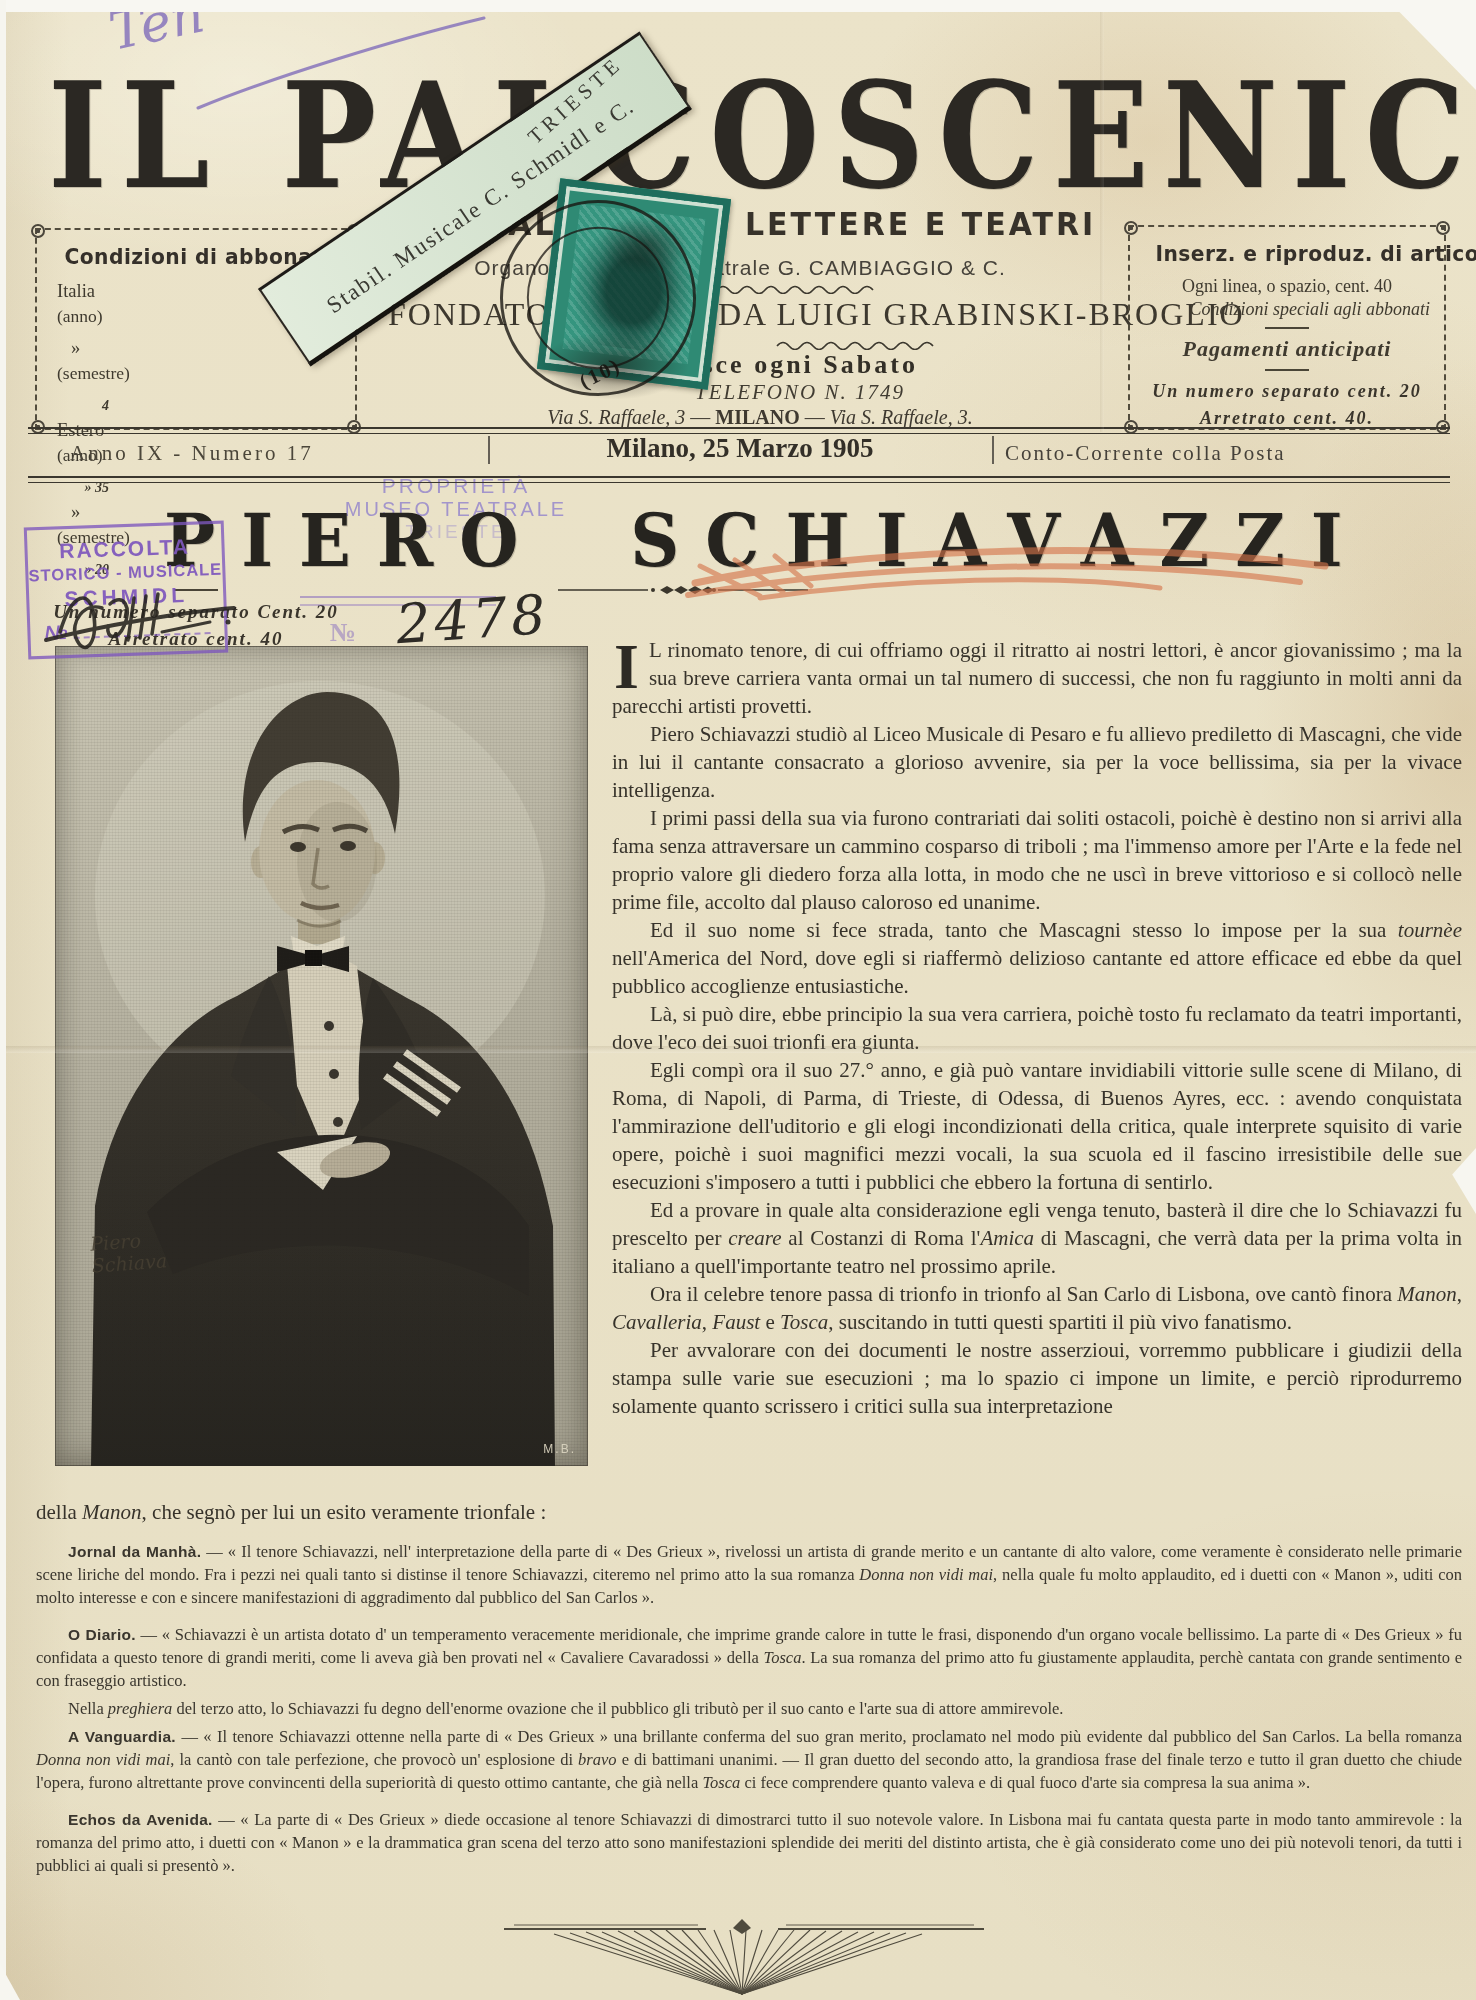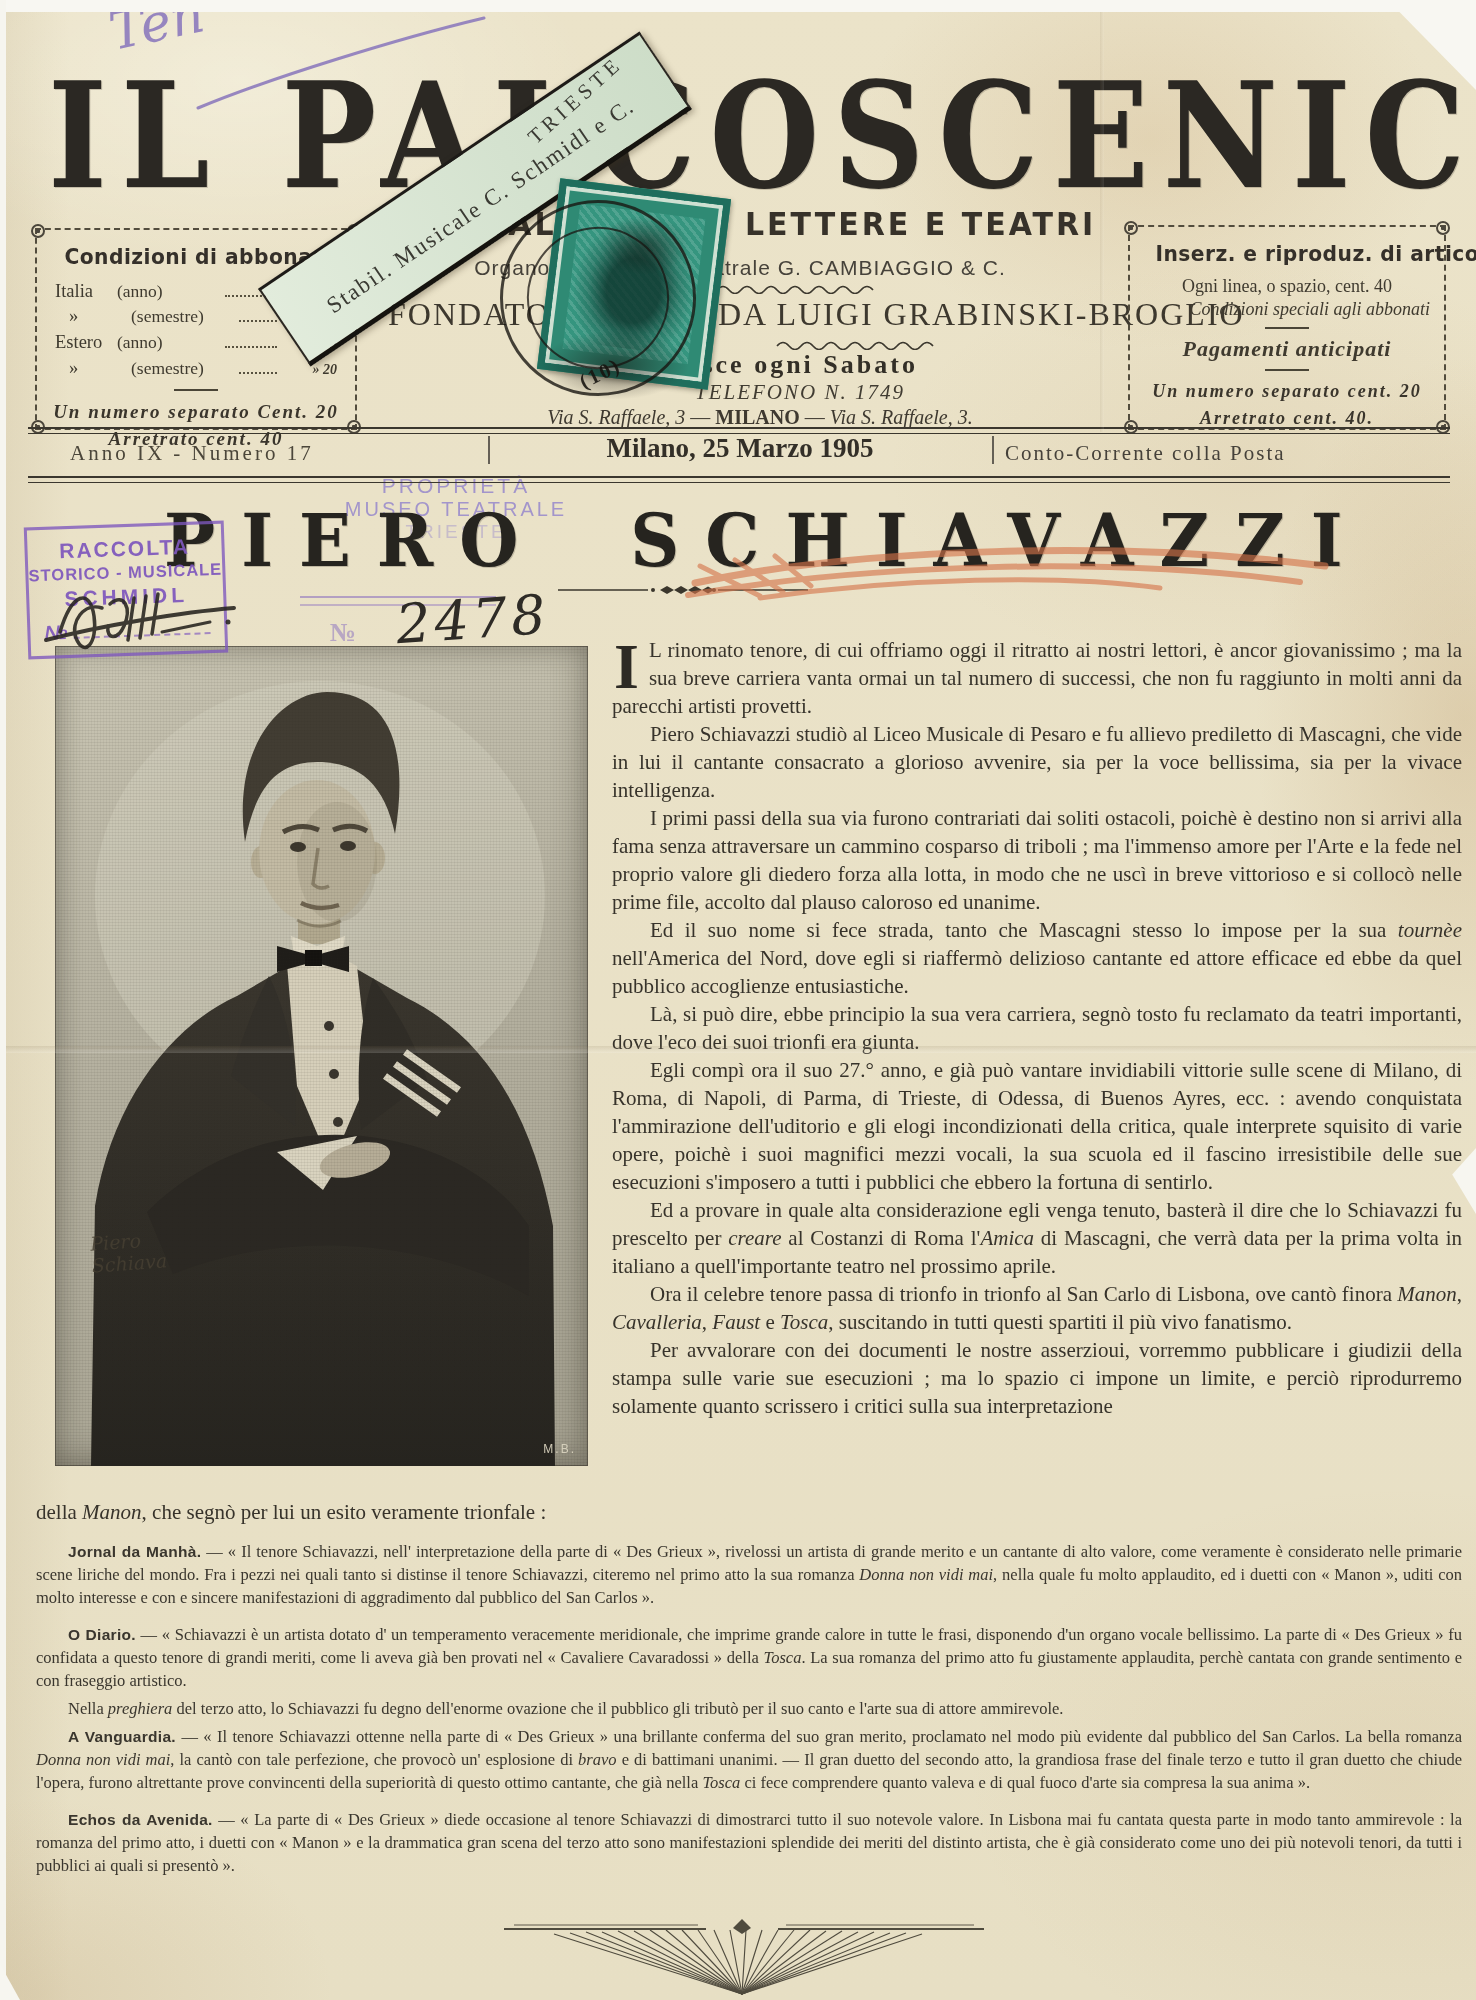--- a/index.html
+++ b/index.html
@@ -35,21 +35,21 @@
   .phone{left:600px;top:380px;width:400px;text-align:center;font-style:italic;font-size:21px;
     letter-spacing:2px;color:#413c32;z-index:2;}
   .address{left:380px;top:406px;width:760px;text-align:center;font-size:20px;color:#3e3930;z-index:2;}
 
   
   .sidebox{border:2px dashed #524c3d;z-index:2;color:#3f3a2f;}
   .rosette{position:absolute;width:10px;height:10px;border:2.5px solid #4b463b;border-radius:50%;
     background:radial-gradient(circle,#4b463b 0 2px,transparent 2.5px);}
   .bx-title{font-family:"DejaVu Sans",sans-serif;font-weight:bold;font-size:22px;letter-spacing:.5px;
     color:#35302a;text-align:center;margin:4px 0 10px;white-space:nowrap;transform:scaleX(.92);}
-  .lb-row{display:flex;align-items:baseline;font-size:18.5px;line-height:25px;padding:0 2px;}
+  .lb-row{display:flex;align-items:baseline;font-size:18.5px;line-height:25px;padding:0 2px;flex-direction:column;}
   .lb-area{width:62px;}
   .lb-period{width:106px;font-size:17.5px;}
   .lb-dots{flex:1;border-bottom:2px dotted #57513f;margin:0 8px 5px 2px;height:13px;}
   .lb-val{min-width:52px;text-align:right;font-style:italic;font-weight:bold;font-size:14px;}
   .minirule{width:44px;border-top:2px solid #4a4537;margin:7px auto;}
   .bx-note{text-align:center;font-weight:bold;font-style:italic;font-size:19px;letter-spacing:2px;
     line-height:27px;color:#3a352c;}
   .rb-line{text-align:center;font-size:18px;margin:2px 0;}
   .rb-italic{font-style:italic;text-align:right;}
   .rb-pag{text-align:center;font-weight:bold;font-style:italic;font-size:22px;letter-spacing:1px;margin:6px 0 2px;}
@@ -349,21 +349,21 @@
         <div>Schiava</div>
       </div>
       <div class="photo-credit">M.B.</div>
     </div>
 
     <div class="abs article">
       <p class="first"><span class="dropcap">I</span><span>L rinomato tenore, di cui offriamo oggi il ritratto ai nostri lettori, è ancor giovanissimo ; ma la sua breve carriera vanta ormai un tal numero di successi, che non fu raggiunto in molti anni da parecchi artisti provetti.</span></p>
       <p>Piero Schiavazzi studiò al Liceo Musicale di Pesaro e fu allievo prediletto di Mascagni, che vide in lui il cantante consacrato a glorioso avvenire, sia per la voce bellissima, sia per la vivace intelligenza.</p>
       <p>I primi passi della sua via furono contrariati dai soliti ostacoli, poichè è destino non si arrivi alla fama senza attraversare un cammino cosparso di triboli ; ma l'immenso amore per l'Arte e la fede nel proprio valore gli diedero forza alla lotta, in modo che ne uscì in breve vittorioso e si collocò nelle prime file, accolto dal plauso caloroso ed unanime.</p>
       <p>Ed il suo nome si fece strada, tanto che Mascagni stesso lo impose per la sua <i>tournèe</i> nell'America del Nord, dove egli si riaffermò delizioso cantante ed attore efficace ed ebbe da quel pubblico accoglienze entusiastiche.</p>
-      <p>Là, si può dire, ebbe principio la sua vera carriera, segnò tosto fu reclamato da teatri importanti, dove l'eco dei suoi trionfi era giunta.</p>
+      <p>Là, si può dire, ebbe principio la sua vera carriera, poichè tosto fu reclamato da teatri importanti, dove l'eco dei suoi trionfi era giunta.</p>
       <p>Egli compì ora il suo 27.° anno, e già può vantare invidiabili vittorie sulle scene di Milano, di Roma, di Napoli, di Parma, di Trieste, di Odessa, di Buenos Ayres, ecc. : avendo conquistata l'ammirazione dell'uditorio e gli elogi incondizionati della critica, quale interprete squisito di varie opere, poichè i suoi magnifici mezzi vocali, la sua scuola ed il fascino irresistibile delle sue esecuzioni s'imposero a tutti i pubblici che ebbero la fortuna di sentirlo.</p>
       <p>Ed a provare in quale alta considerazione egli venga tenuto, basterà il dire che lo Schiavazzi fu prescelto per <i>creare</i> al Costanzi di Roma l'<i>Amica</i> di Mascagni, che verrà data per la prima volta in italiano a quell'importante teatro nel prossimo aprile.</p>
       <p>Ora il celebre tenore passa di trionfo in trionfo al San Carlo di Lisbona, ove cantò finora <i>Manon</i>, <i>Cavalleria</i>, <i>Faust</i> e <i>Tosca</i>, suscitando in tutti questi spartiti il più vivo fanatismo.</p>
       <p>Per avvalorare con dei documenti le nostre asserzioui, vorremmo pubblicare i giudizii della stampa sulle varie sue esecuzioni ; ma lo spazio ci impone un limite, e perciò riprodurremo solamente quanto scrissero i critici sulla sua interpretazione</p>
     </div>
     <div class="abs continuation">della <i>Manon</i>, che segnò per lui un esito veramente trionfale :</div>
 
     <div class="abs reviews">
       <p class="gap"><span class="rev-src">Jornal da Manhà.</span> <span>— « Il tenore Schiavazzi, nell' interpretazione della parte di « Des Grieux », rivelossi un artista di grande merito e un cantante di alto valore, come veramente è considerato nelle primarie scene liriche del mondo. Fra i pezzi nei quali tanto si distinse il tenore Schiavazzi, citeremo nel primo atto la sua romanza <i>Donna non vidi mai</i>, nella quale fu molto applaudito, ed i duetti con « Manon », uditi con molto interesse e con e sincere manifestazioni di aggradimento dal pubblico del San Carlos ».</span></p>
       <p><span class="rev-src">O Diario.</span> <span>— « Schiavazzi è un artista dotato d' un temperamento veracemente meridionale, che imprime grande calore in tutte le frasi, disponendo d'un organo vocale bellissimo. La parte di « Des Grieux » fu confidata a questo tenore di grandi meriti, come li aveva già ben provati nel « Cavaliere Cavaradossi » della <i>Tosca</i>. La sua romanza del primo atto fu giustamente applaudita, perchè cantata con grande sentimento e con fraseggio artistico.</span></p>

